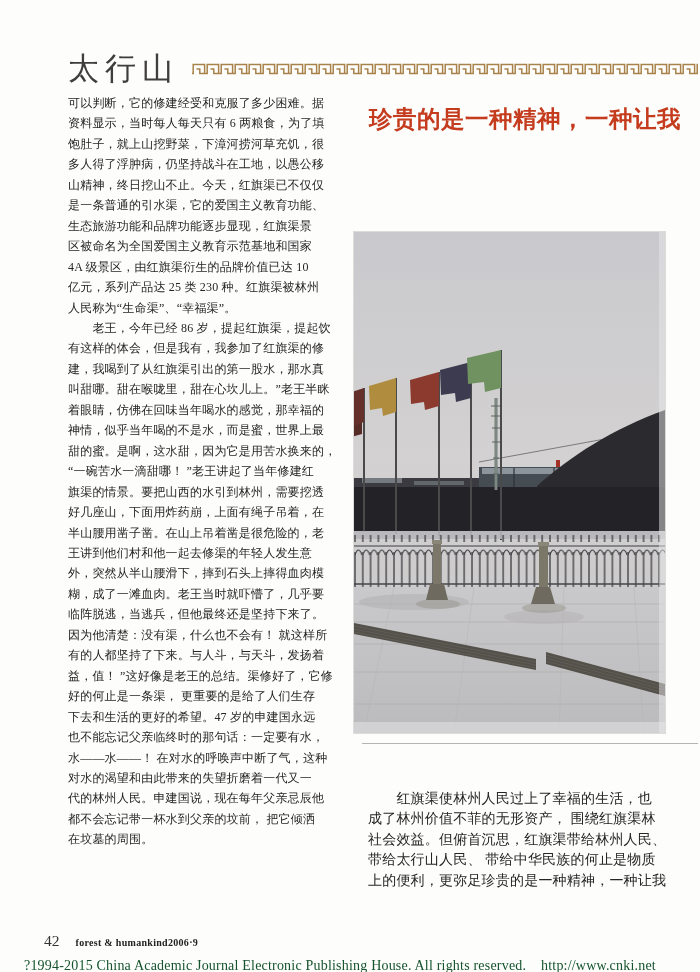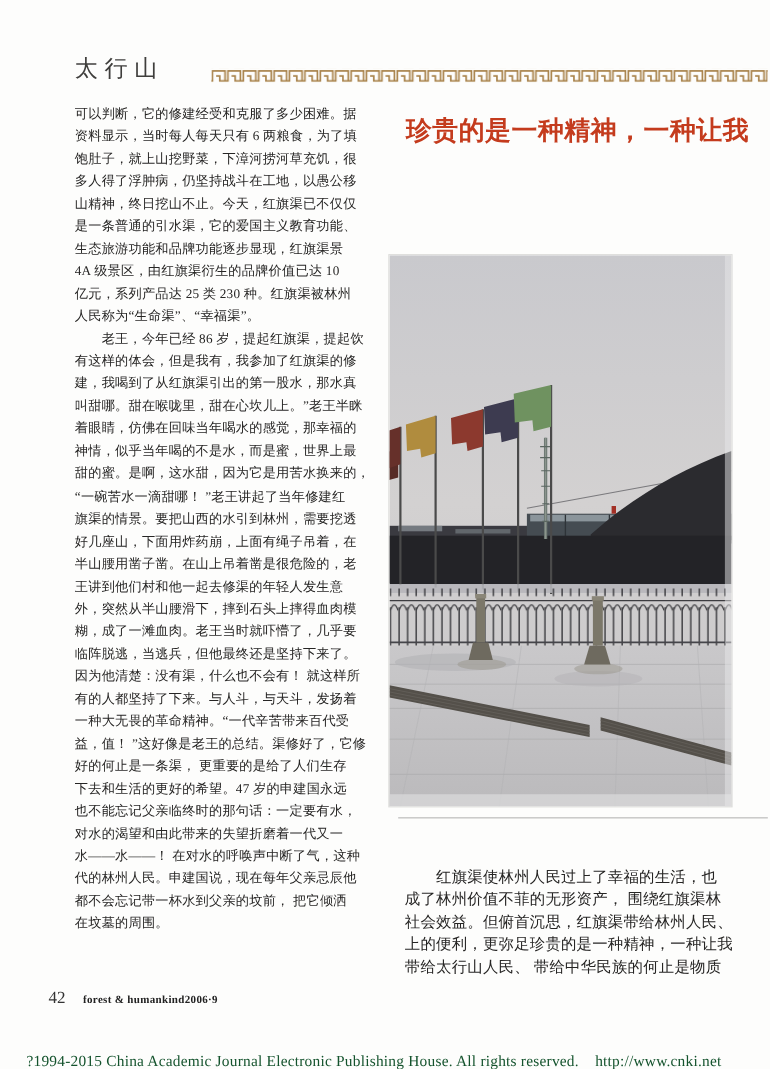--- a/index.html
+++ b/index.html
@@ -4,21 +4,21 @@
 <style>
   html,body{margin:0;padding:0;background:#ffffff;}
   .page{
     position:relative;width:700px;height:972px;margin:0 auto;
     background:#fdfdfc;overflow:hidden;
     font-family:"Liberation Serif","DejaVu Serif",serif;
     color:#262524;
   }
   .page-title{
     position:absolute;left:68px;top:48px;margin:0;
-    font-size:21px;font-weight:500;color:#3f3e3c;letter-spacing:6px;
+    font-size:31px;font-weight:500;color:#3f3e3c;letter-spacing:6px;
     font-family:"Liberation Serif","DejaVu Serif",serif;
   }
   .greek-key{position:absolute;left:192px;top:62px;}
   .col-left{
     position:absolute;left:68px;top:93px;width:296px;
     font-size:12px;line-height:20.45px;letter-spacing:.2px;
   }
   .col-right{
     position:absolute;left:368px;top:761px;width:332px;
     font-size:14px;line-height:20.4px;letter-spacing:.2px;margin-top:28px;
@@ -33,21 +33,21 @@
     position:absolute;left:354px;top:232px;width:311px;height:501px;
     outline:1px solid #dcdcda;
   }
   .divider{
     position:absolute;left:362px;top:743px;width:336px;height:1px;
     background:#b5b5b5;
   }
   .footer{
     position:absolute;left:44px;top:899px;display:flex;align-items:baseline;gap:16px;
   }
-  .page-number{font-size:15.5px;color:#333;}
+  .page-number{font-size:15.5px;color:#333;margin-top:33px;}
   .journal-line{font-size:10px;font-weight:bold;color:#222;display:flex;letter-spacing:.3px;}
   .copyright{
     position:absolute;left:24px;top:958px;width:660px;
     font-size:14px;color:#14532d;white-space:pre;letter-spacing:.2px;
   }
 </style>
 </head>
 <body>
 
 <div class="page">
@@ -64,47 +64,47 @@
   </svg>
 
   <div class="col-left">
       <div class="tline">可以判断，它的修建经受和克服了多少困难。据</div>
       <div class="tline">资料显示，当时每人每天只有 6 两粮食，为了填</div>
       <div class="tline">饱肚子，就上山挖野菜，下漳河捞河草充饥，很</div>
       <div class="tline">多人得了浮肿病，仍坚持战斗在工地，以愚公移</div>
       <div class="tline">山精神，终日挖山不止。今天，红旗渠已不仅仅</div>
       <div class="tline">是一条普通的引水渠，它的爱国主义教育功能、</div>
       <div class="tline">生态旅游功能和品牌功能逐步显现，红旗渠景</div>
+      <div class="tline">区被命名为全国爱国主义教育示范基地和国家</div>
       <div class="tline">4A 级景区，由红旗渠衍生的品牌价值已达 10</div>
       <div class="tline">亿元，系列产品达 25 类 230 种。红旗渠被林州</div>
       <div class="tline">人民称为“生命渠”、“幸福渠”。</div>
       <div class="tline">　　老王，今年已经 86 岁，提起红旗渠，提起饮</div>
       <div class="tline">有这样的体会，但是我有，我参加了红旗渠的修</div>
       <div class="tline">建，我喝到了从红旗渠引出的第一股水，那水真</div>
       <div class="tline">叫甜哪。甜在喉咙里，甜在心坎儿上。”老王半眯</div>
       <div class="tline">着眼睛，仿佛在回味当年喝水的感觉，那幸福的</div>
       <div class="tline">神情，似乎当年喝的不是水，而是蜜，世界上最</div>
       <div class="tline">甜的蜜。是啊，这水甜，因为它是用苦水换来的，</div>
       <div class="tline">“一碗苦水一滴甜哪！ ”老王讲起了当年修建红</div>
       <div class="tline">旗渠的情景。要把山西的水引到林州，需要挖透</div>
       <div class="tline">好几座山，下面用炸药崩，上面有绳子吊着，在</div>
       <div class="tline">半山腰用凿子凿。在山上吊着凿是很危险的，老</div>
       <div class="tline">王讲到他们村和他一起去修渠的年轻人发生意</div>
       <div class="tline">外，突然从半山腰滑下，摔到石头上摔得血肉模</div>
       <div class="tline">糊，成了一滩血肉。老王当时就吓懵了，几乎要</div>
       <div class="tline">临阵脱逃，当逃兵，但他最终还是坚持下来了。</div>
       <div class="tline">因为他清楚：没有渠，什么也不会有！ 就这样所</div>
       <div class="tline">有的人都坚持了下来。与人斗，与天斗，发扬着</div>
-      <div class="tline">一种大无畏的革命精神。“一代辛苦带来百代受</div>
       <div class="tline">益，值！ ”这好像是老王的总结。渠修好了，它修</div>
       <div class="tline">好的何止是一条渠， 更重要的是给了人们生存</div>
       <div class="tline">下去和生活的更好的希望。47 岁的申建国永远</div>
       <div class="tline">也不能忘记父亲临终时的那句话：一定要有水，</div>
+      <div class="tline">水——水——！ 在对水的呼唤声中断了气，这种</div>
       <div class="tline">对水的渴望和由此带来的失望折磨着一代又一</div>
-      <div class="tline">水——水——！ 在对水的呼唤声中断了气，这种</div>
       <div class="tline">代的林州人民。申建国说，现在每年父亲忌辰他</div>
       <div class="tline">都不会忘记带一杯水到父亲的坟前， 把它倾洒</div>
       <div class="tline">在坟墓的周围。</div>
     </div>
 
   <div class="pull-quote">
       <div class="tline">珍贵的是一种精神，一种让我</div>
     </div>
 
   <div class="photo-frame">
@@ -233,22 +233,22 @@
       <rect x="305" y="0" width="6" height="501" fill="#e8e7e9" opacity="0.5"></rect>
     </svg>
   </div>
 
   <div class="divider"></div>
 
   <div class="col-right">
       <div class="tline">　　红旗渠使林州人民过上了幸福的生活，也</div>
       <div class="tline">成了林州价值不菲的无形资产， 围绕红旗渠林</div>
       <div class="tline">社会效益。但俯首沉思，红旗渠带给林州人民、</div>
+      <div class="tline">带给太行山人民、 带给中华民族的何止是物质</div>
       <div class="tline">上的便利，更弥足珍贵的是一种精神，一种让我</div>
-      <div class="tline">带给太行山人民、 带给中华民族的何止是物质</div>
     </div>
 
   <div class="footer">
     <span class="page-number">42</span>
     <span class="journal-line">
       <span>forest &amp; humankind</span>
       <span>2006·9</span>
     </span>
   </div>
 

